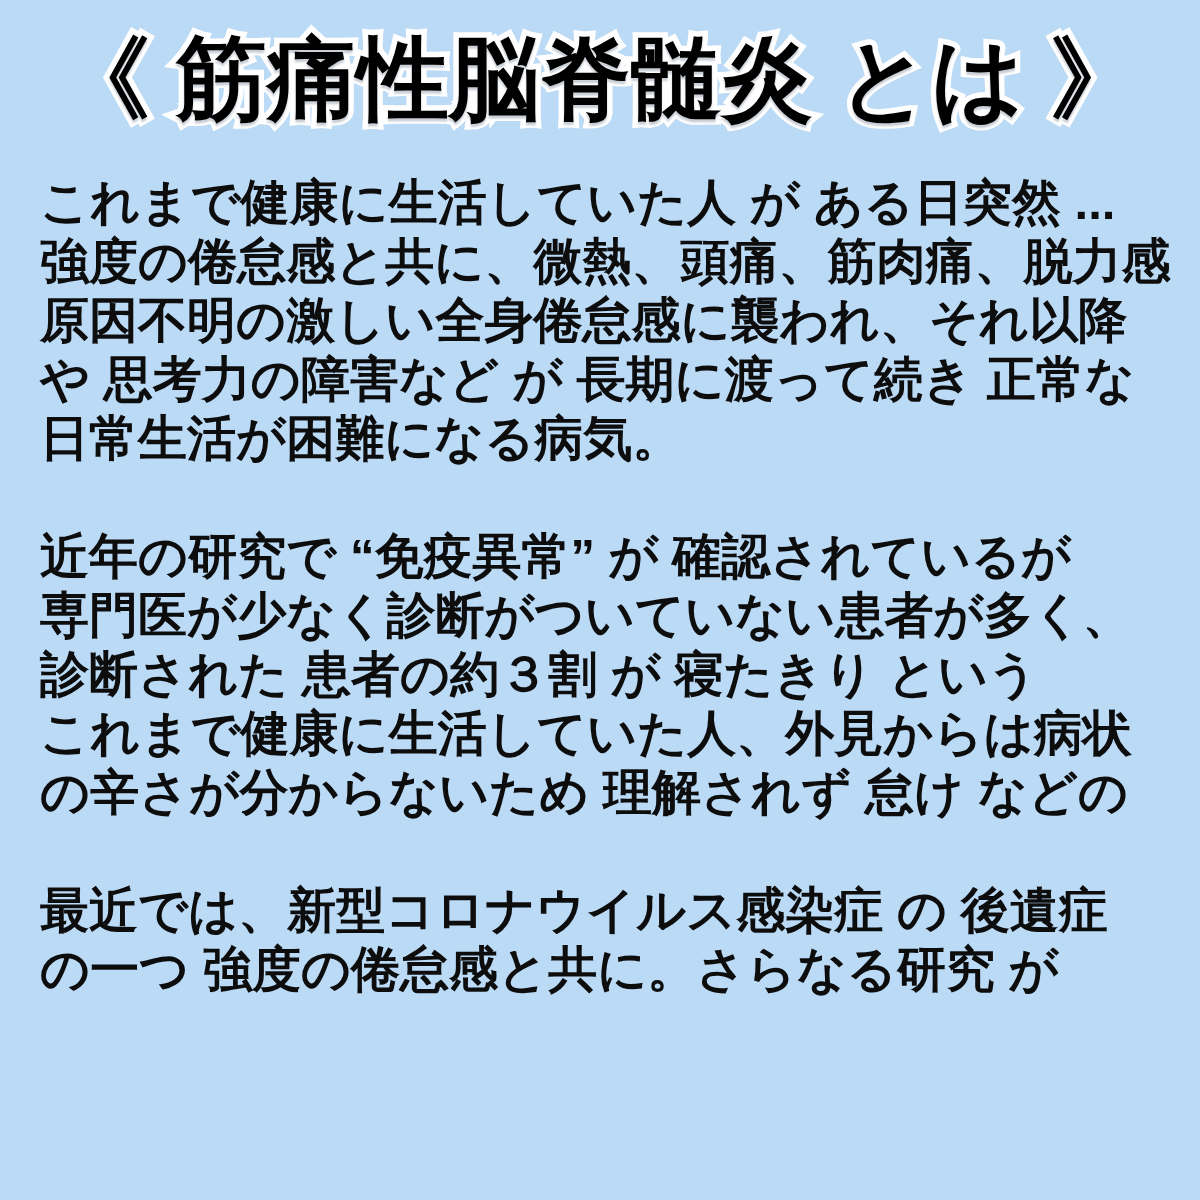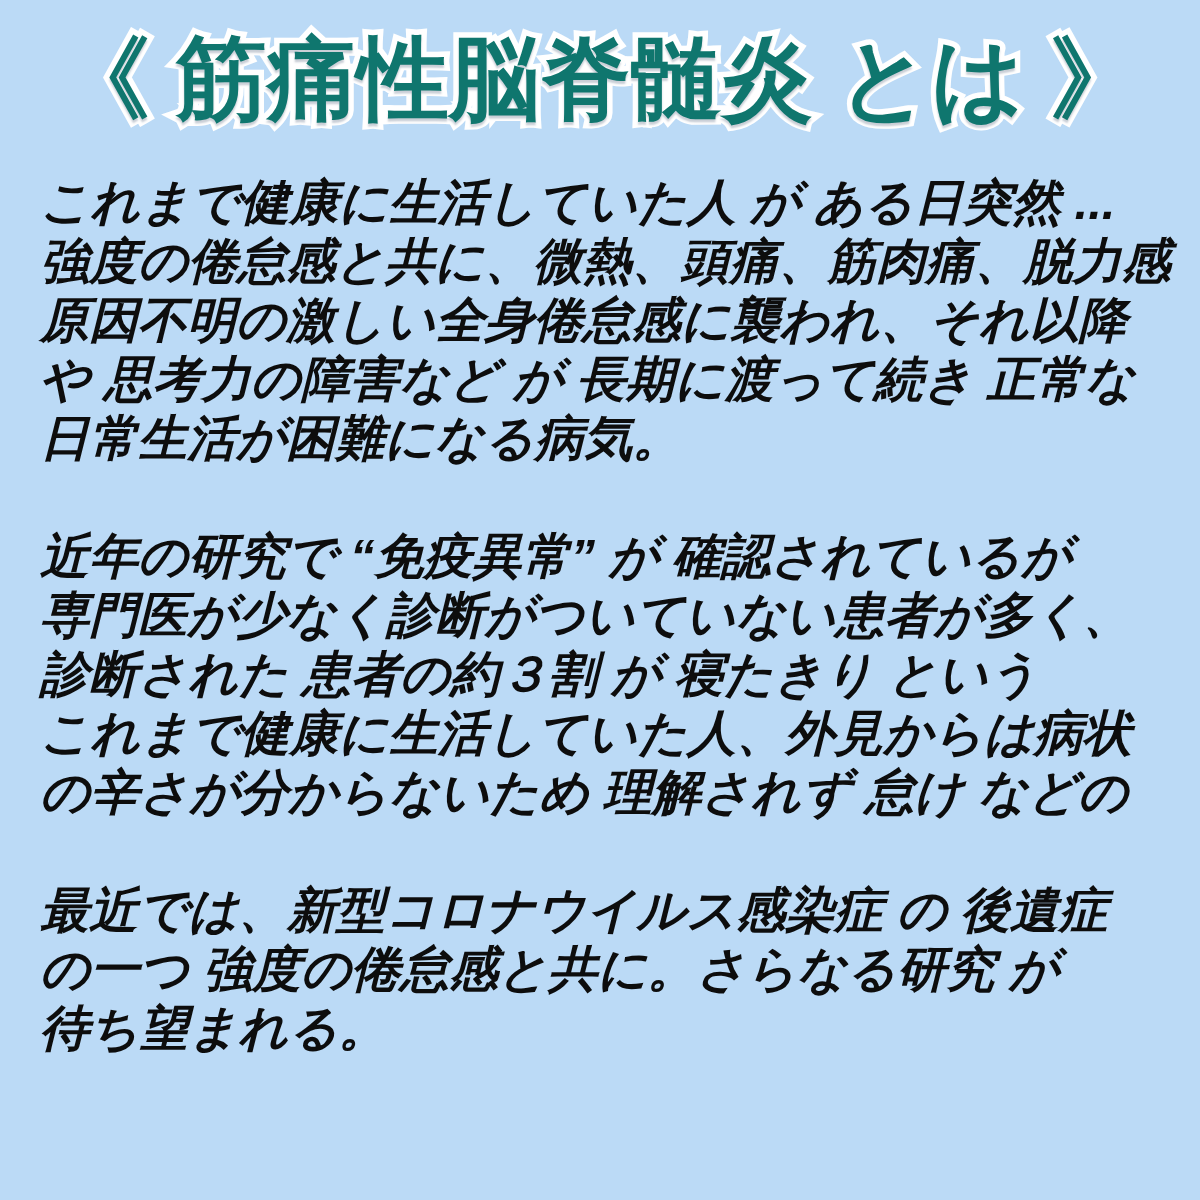--- a/index.html
+++ b/index.html
@@ -14,30 +14,29 @@
     overflow: hidden;
     font-family: "Liberation Sans", "DejaVu Sans", sans-serif;
   }
   .title {
     margin: 20px 0 0 0;
     padding: 0;
     text-align: center;
     font-size: 91px;
     line-height: 1.3;
     font-weight: 900;
-    color: #0f766e;
+    color: #000000;
     letter-spacing: 0px;
     white-space: pre;
     -webkit-text-stroke: 11px #ffffff;
     paint-order: stroke fill;
     text-shadow: 0 3px 2px rgba(40,60,90,0.25);
   }
   .body-text {
     margin: 35px 0 0 40px;
-    font-style: italic;
   }
   .para {
     margin: 0 0 59px 0;
   }
   .line {
     font-size: 49px;
     line-height: 59px;
     font-weight: bold;
     color: #0d0d0d;
     white-space: pre;
@@ -65,17 +64,16 @@
       <div class="line">近年の研究で “免疫異常” が 確認されているが</div>
       <div class="line">専門医が少なく診断がついていない患者が多く、</div>
       <div class="line">診断された 患者の約３割 が 寝たきり という</div>
       <div class="line">これまで健康に生活していた人、外見からは病状</div>
       <div class="line">の辛さが分からないため 理解されず 怠け などの</div>
     </div>
 
     <div class="para">
       <div class="line">最近では、新型コロナウイルス感染症 の 後遺症</div>
       <div class="line">の一つ 強度の倦怠感と共に。さらなる研究 が</div>
-      <div class="line">待ち望まれる。</div>
     </div>
 
   </div>
 </div>
 
 </body></html>

